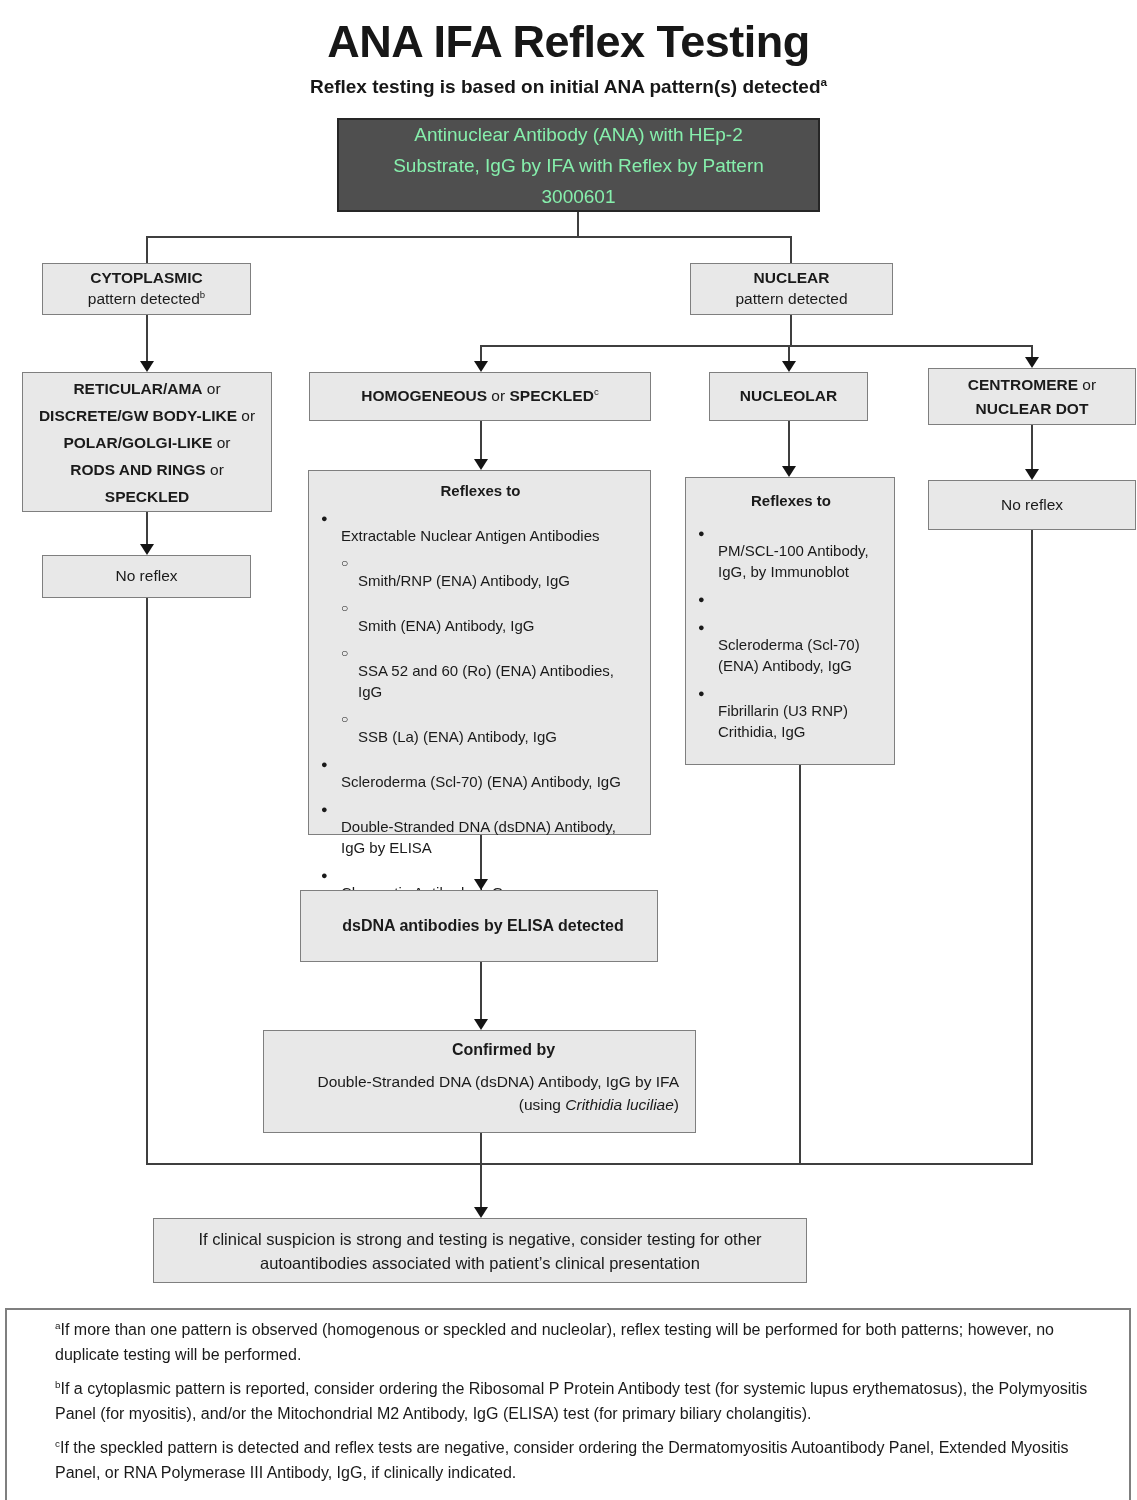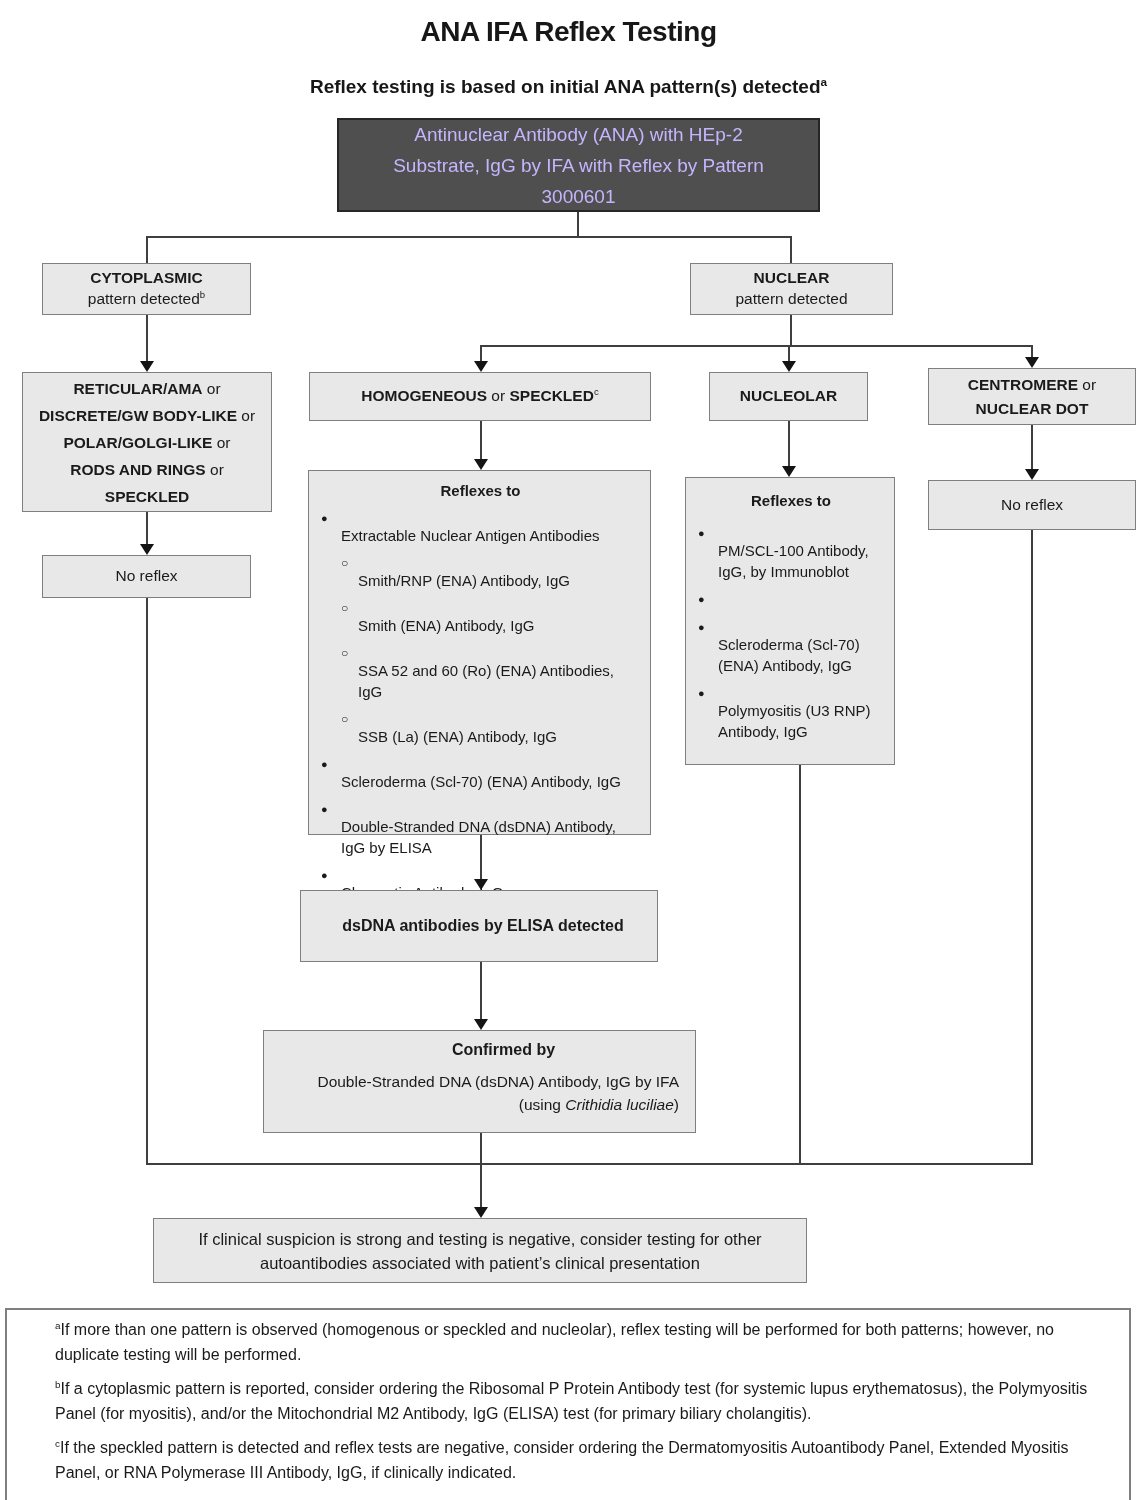--- a/index.html
+++ b/index.html
@@ -3,35 +3,35 @@
 <meta charset="utf-8">
 <style>
   html,body{margin:0;padding:0;background:#ffffff;}
   #canvas{
     position:relative;width:1137px;height:1500px;background:#ffffff;
     font-family:"Liberation Sans","DejaVu Sans",sans-serif;color:#1a1a1a;
     overflow:hidden;
   }
   .page-title{
     position:absolute;left:0;top:16px;width:1137px;text-align:center;
-    font-size:28px;font-weight:bold;letter-spacing:-0.5px;color:#171717;
+    font-size:45px;font-weight:bold;letter-spacing:-0.5px;color:#171717;
   }
   .page-subtitle{
     position:absolute;left:0;top:76px;width:1137px;text-align:center;
     font-size:19px;font-weight:bold;color:#171717;
   }
   sup{font-size:0.62em;vertical-align:super;line-height:0;}
   .box{
     position:absolute;box-sizing:border-box;background:#e8e8e8;
     border:1.5px solid #7f7f7f;display:flex;flex-direction:column;
     align-items:center;justify-content:center;text-align:center;
     font-size:15.5px;line-height:1.35;
   }
   .box.dark{
-    background:#4f4f4f;border:2px solid #262626;color:#c4b5fd;
+    background:#4f4f4f;border:2px solid #262626;color:#86efac;
     font-size:19px;line-height:31px;
   }
   .box .b{font-weight:bold;}
   .list-box{
     justify-content:flex-start;align-items:stretch;text-align:left;
     padding:9px 10px 6px 12px;font-size:15px;line-height:21px;
   }
   .list-box .list-heading{text-align:center;font-weight:bold;margin-bottom:7px;}
   .li{display:flex;margin-bottom:7px;}
   .li .marker{flex:0 0 20px;text-align:left;font-size:11px;line-height:21px;}
@@ -172,21 +172,21 @@
       </div>
     <div class="li">
         <span class="marker">●</span>
       </div>
     <div class="li">
         <span class="marker">●</span>
         <span class="li-text">Scleroderma (Scl-70) (ENA) Antibody, IgG</span>
       </div>
     <div class="li">
         <span class="marker">●</span>
-        <span class="li-text">Polymyositis (U3 RNP) Antibody, IgG</span>
+        <span class="li-text">Fibrillarin (U3 RNP) Crithidia, IgG</span>
       </div>
   </div>
 
   <div class="vline" style="left:799px;top:765px;height:399px;"></div>
 
   <div class="box" style="left:928px;top:368px;width:208px;height:57px;line-height:24px;">
     <div><strong>CENTROMERE</strong><span> or</span></div>
     <div class="b">NUCLEAR DOT</div>
   </div>
 

